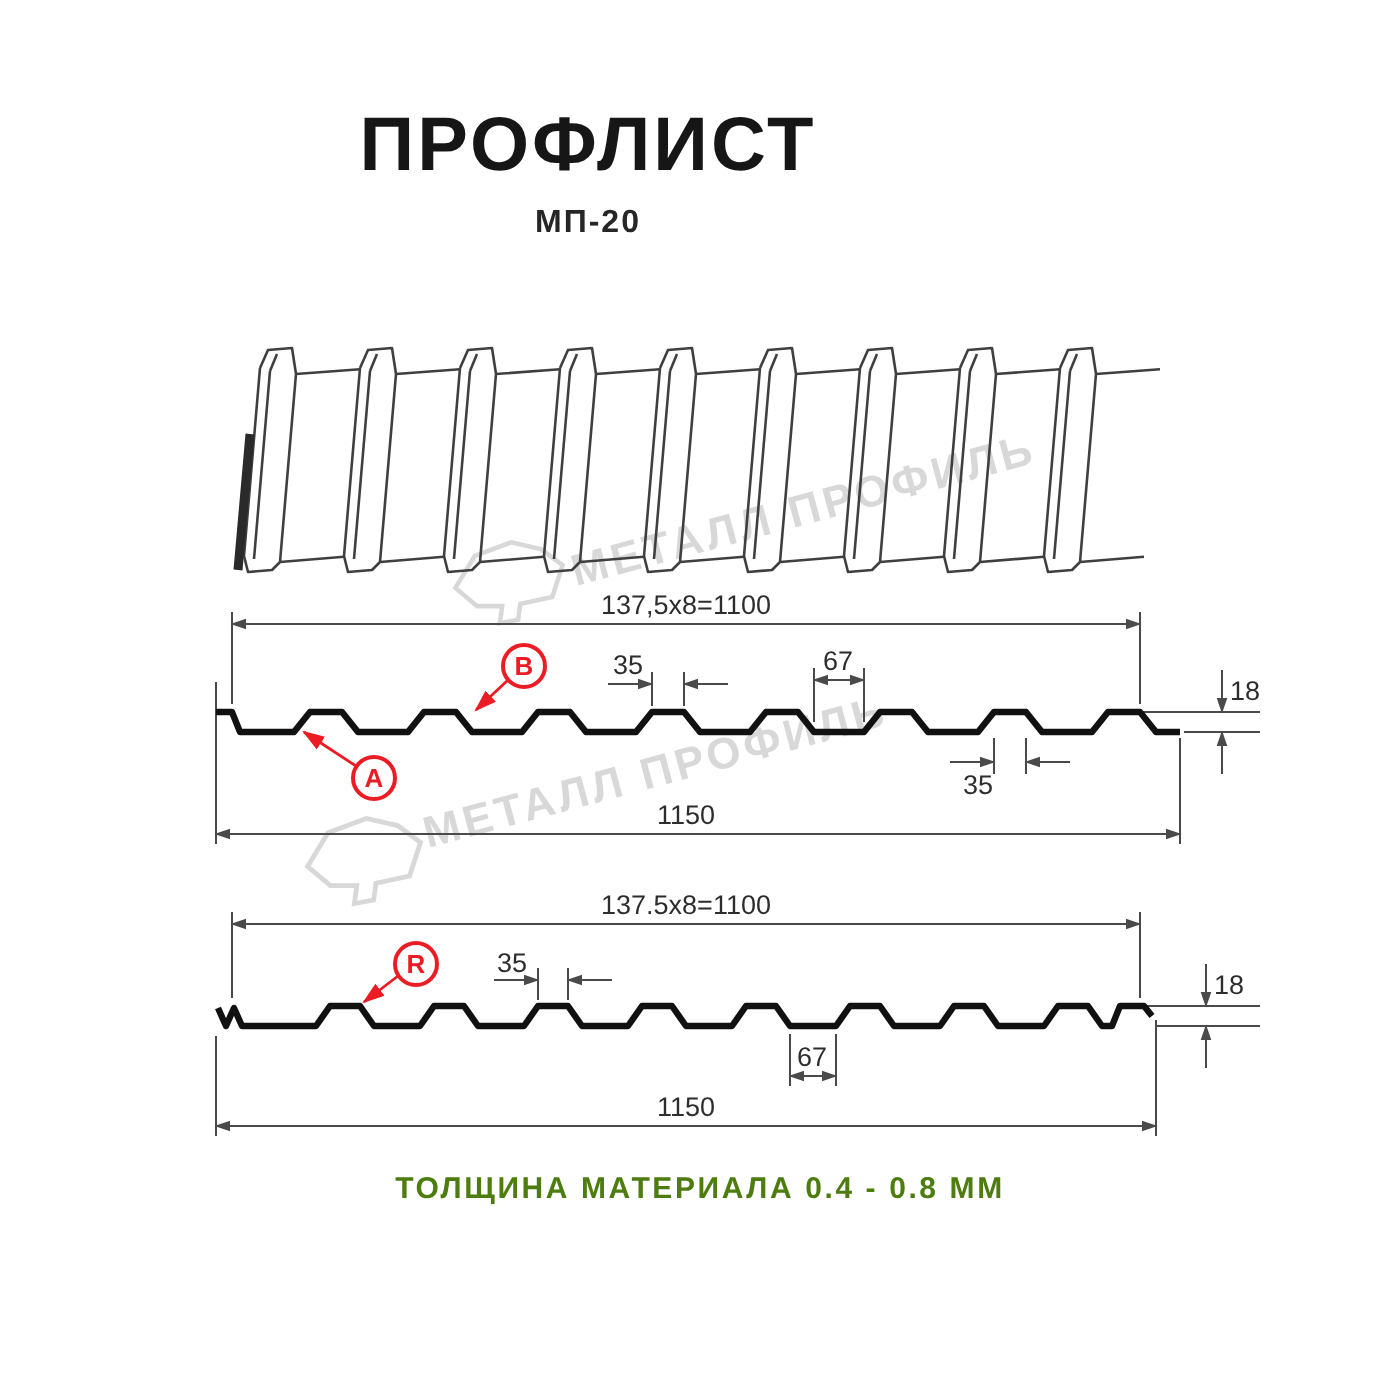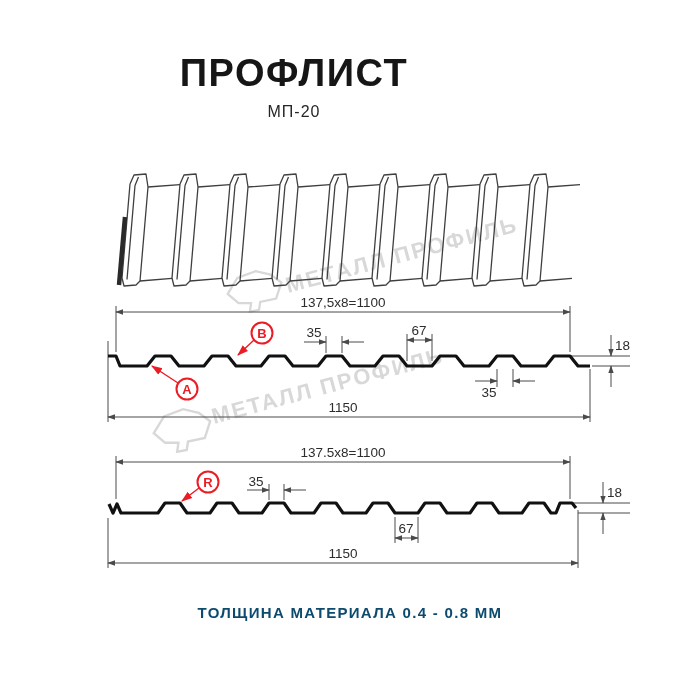--- a/index.html
+++ b/index.html
@@ -1,22 +1,22 @@
 <!DOCTYPE html>
 <html><head>
 <meta charset="utf-8">
 <style>
   html,body{margin:0;padding:0;}
   body{width:700px;height:700px;background:#ffffff;position:relative;overflow:hidden;
        font-family:"Liberation Sans",sans-serif;}
   .header{position:absolute;left:0;top:0;width:588px;text-align:center;}
   .title{margin-top:52px;font-size:38px;font-weight:bold;letter-spacing:1.5px;color:#161616;}
-  .subtitle{margin-top:8px;font-size:16px;font-weight:normal;letter-spacing:1px;color:#262626;}
-  .footer{position:absolute;left:0;top:604px;width:700px;text-align:center;
-          font-size:15px;font-weight:bold;letter-spacing:1.3px;color:#0c4a6e;}
+  .subtitle{margin-top:8px;font-size:16px;font-weight:bold;letter-spacing:1px;color:#262626;}
+  .footer{position:absolute;left:0;top:586px;width:700px;text-align:center;
+          font-size:15px;font-weight:bold;letter-spacing:1.3px;color:#4d7c0f;}
   svg.stage{position:absolute;left:0;top:0;}
   .dimtxt{font-size:13.5px;fill:#2d2d2d;font-family:"Liberation Sans",sans-serif;}
   .lbltxt{font-size:13px;font-weight:bold;font-family:"Liberation Sans",sans-serif;}
   .wmtxt{font-size:22px;font-weight:bold;letter-spacing:2px;font-family:"Liberation Sans",sans-serif;}
 </style>
 </head>
 <body>
 
 <div class="header">
   <div class="title">ПРОФЛИСТ</div>

